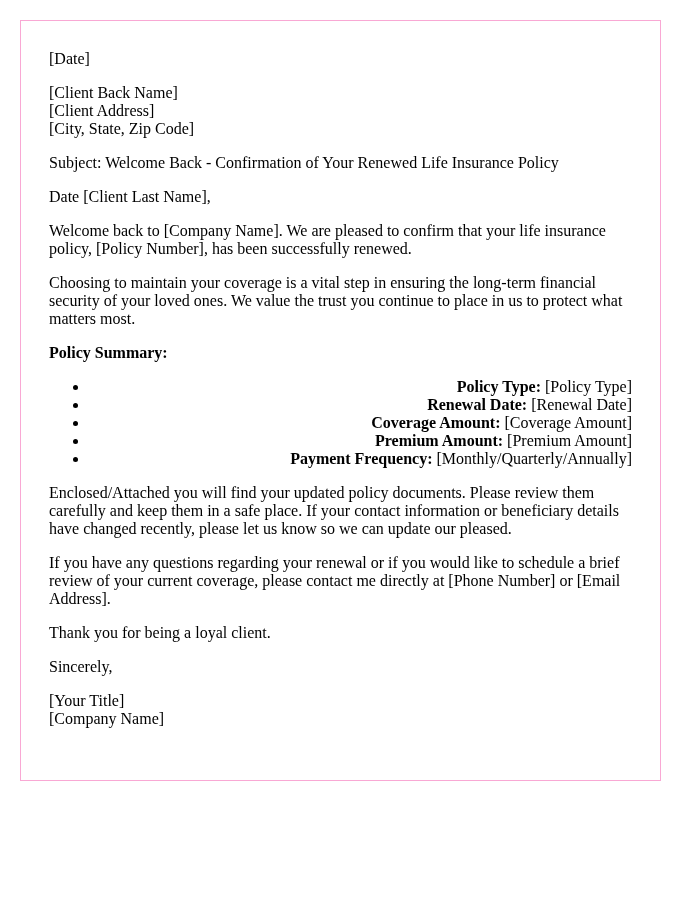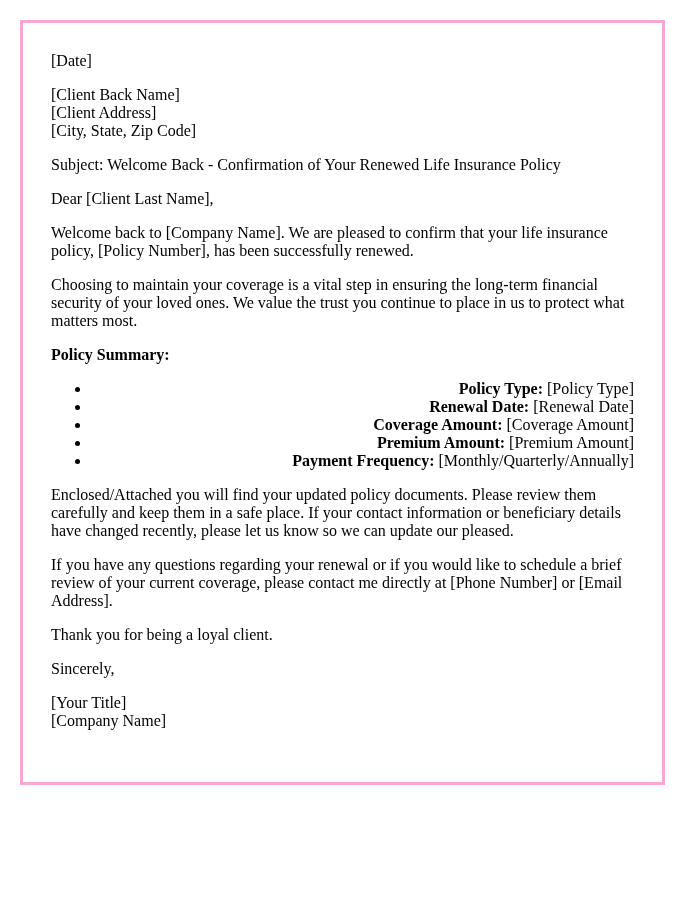--- a/index.html
+++ b/index.html
@@ -15,21 +15,21 @@
       font-size: 16px;
       line-height: 18px;
       color: #000000;
     }
     .letter {
       position: absolute;
       left: 20px;
       top: 20px;
       width: 583px;
       height: 701px;
-      border: 3px solid #f9a8d4;
+      border: 1px solid #f9a8d4;
       padding: 29px 28px 29px 28px;
     }
     .letter p {
       margin: 0 0 16px 0;
     }
     .letter ul {
       margin: 0 0 16px 0;
       padding-left: 40px;
     }
     .letter ul li {
@@ -50,21 +50,21 @@
   <p>[Date]</p>
 
   <p>
     <span class="line">[Client Back Name]</span>
     <span class="line">[Client Address]</span>
     <span class="line">[City, State, Zip Code]</span>
   </p>
 
   <p>Subject: Welcome Back - Confirmation of Your Renewed Life Insurance Policy</p>
 
-  <p>Dear [Client Last Name],</p>
+  <p>Date [Client Last Name],</p>
 
   <p>Welcome back to [Company Name]. We are pleased to confirm that your life insurance policy, [Policy Number], has been successfully renewed.</p>
 
   <p>Choosing to maintain your coverage is a vital step in ensuring the long-term financial security of your loved ones. We value the trust you continue to place in us to protect what matters most.</p>
 
   <p class="label">Policy Summary:</p>
 
   <ul>
     <li><span class="label">Policy Type:</span><span> [Policy Type]</span></li>
     <li><span class="label">Renewal Date:</span><span> [Renewal Date]</span></li>

